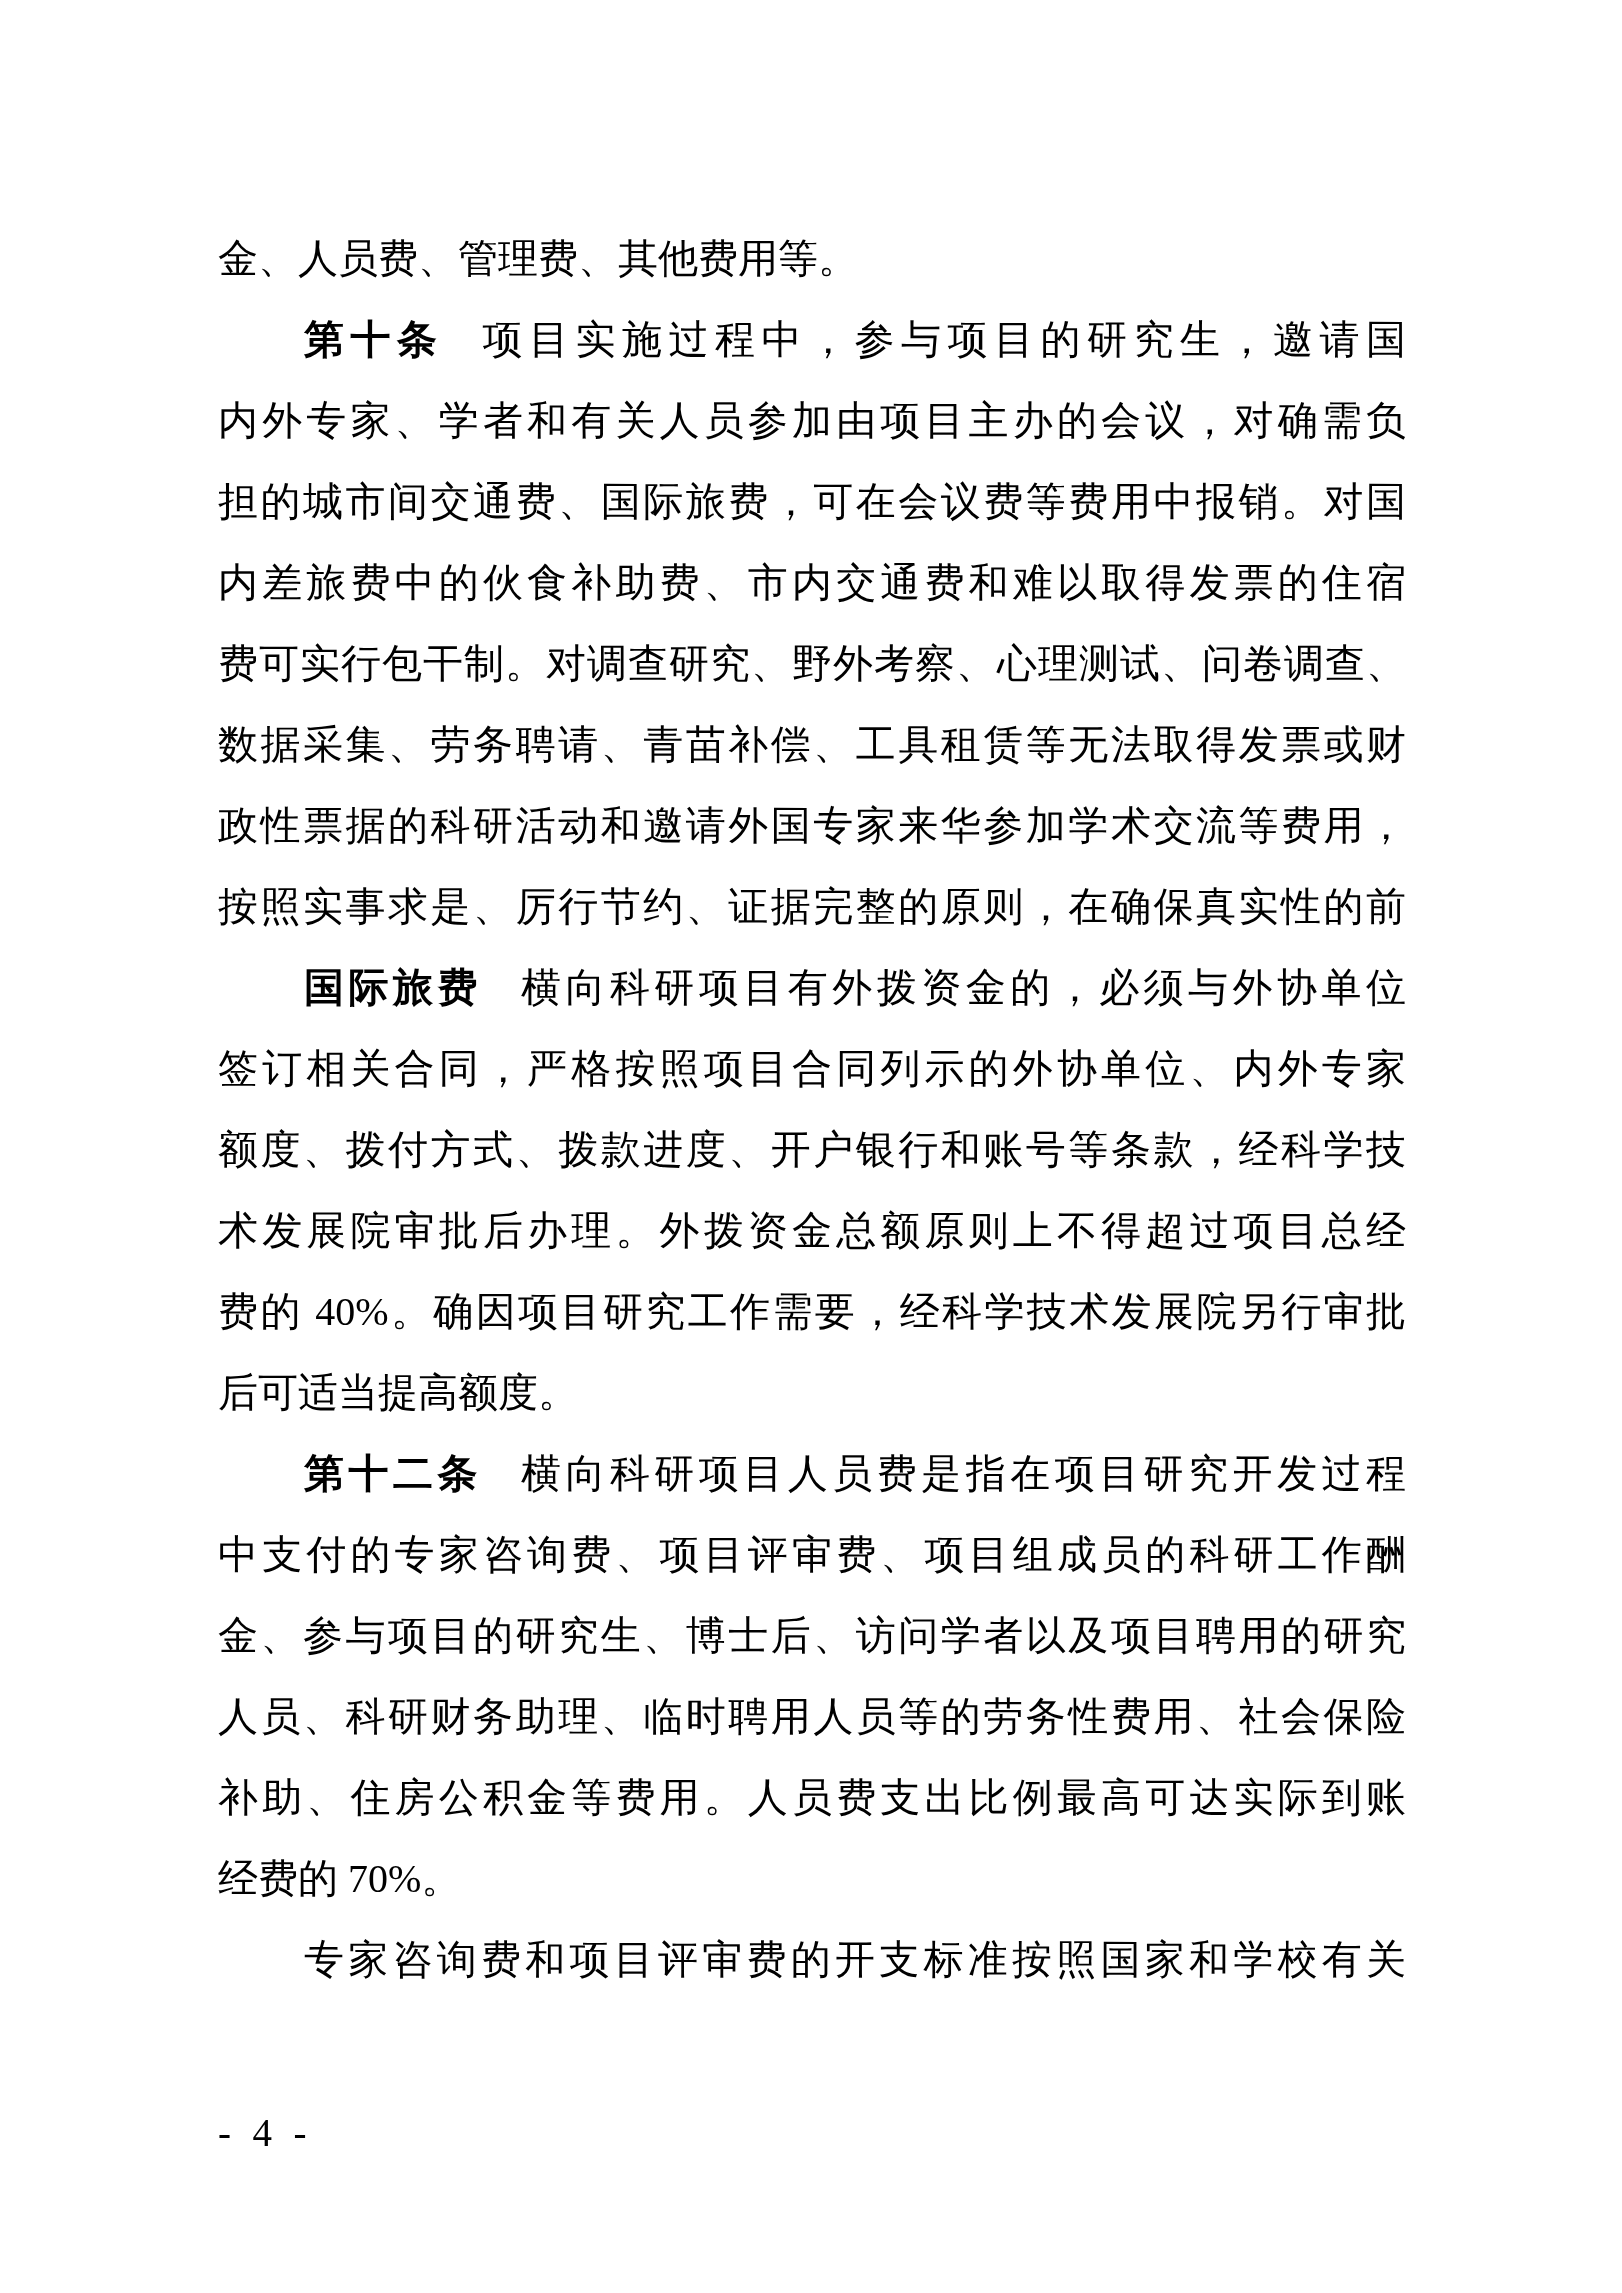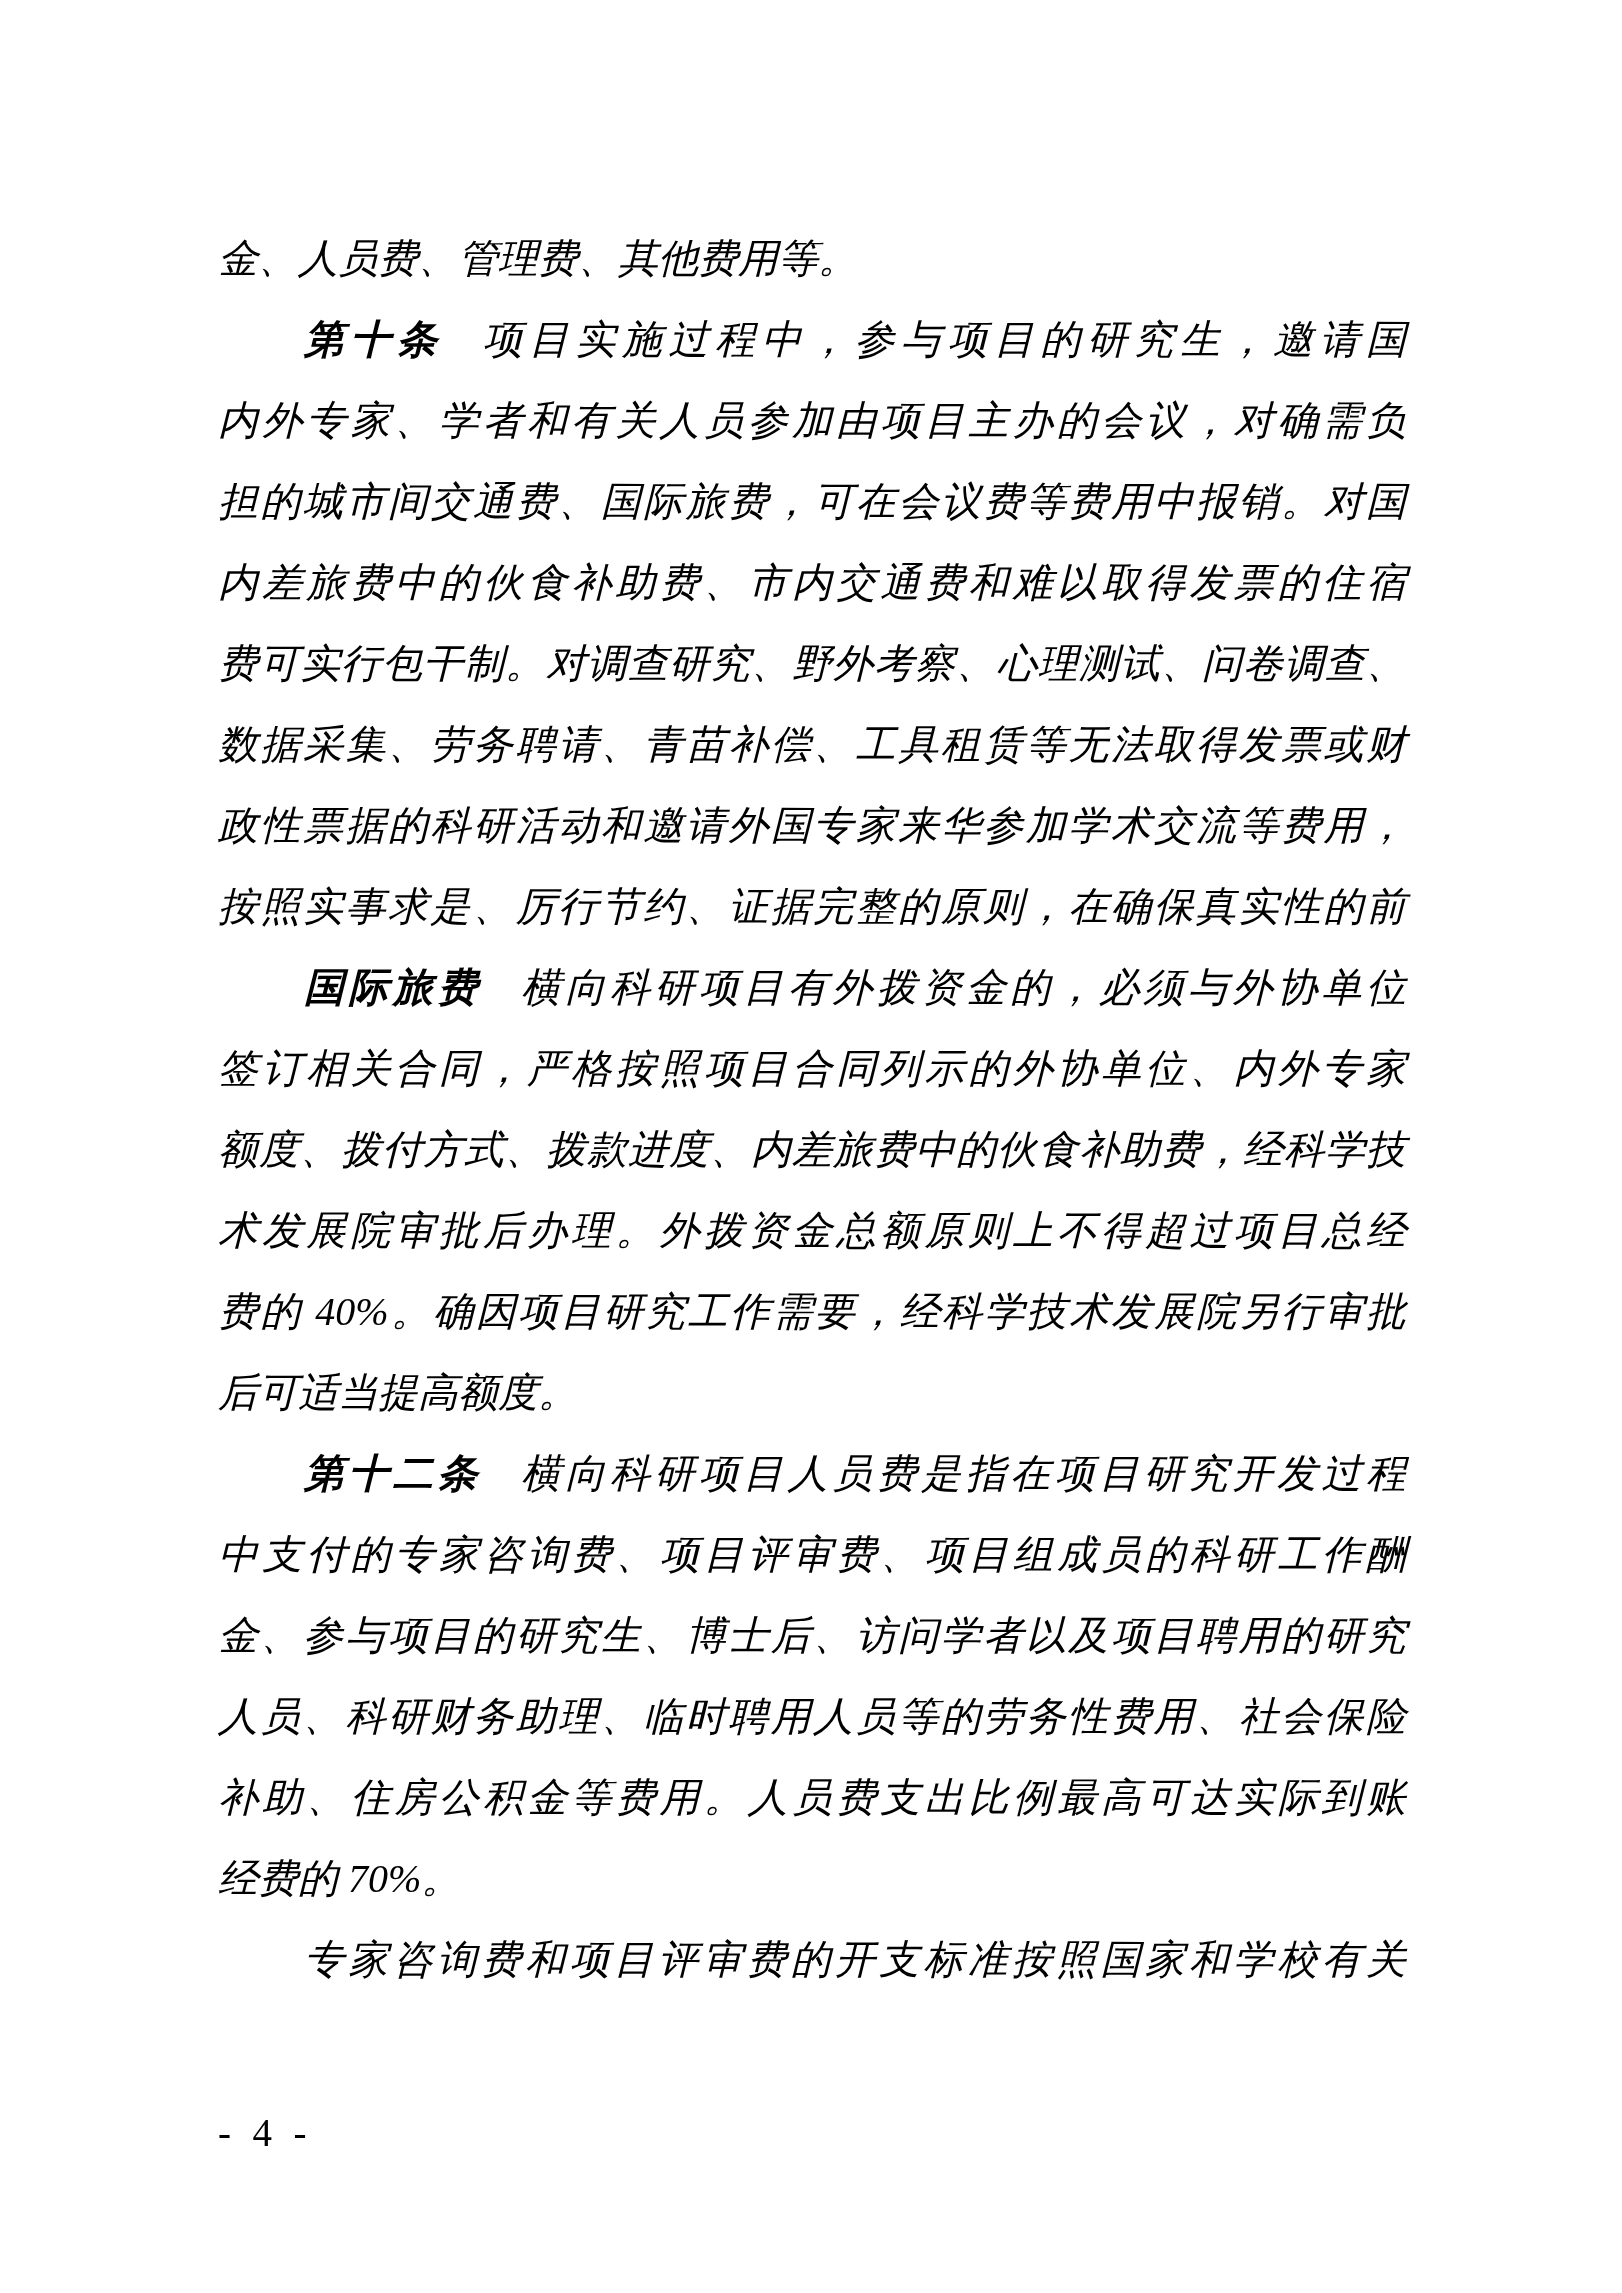--- a/index.html
+++ b/index.html
@@ -14,21 +14,20 @@
     background: #ffffff;
     color: #000000;
     font-family: "Liberation Serif", "DejaVu Serif", serif;
     overflow: hidden;
   }
   .textblock {
     position: absolute;
     left: 218px;
     top: 218px;
     width: 1188px;
-    font-style: italic;
   }
   .line {
     font-size: 40px;
     line-height: 81px;
     height: 81px;
     text-align: justify;
     text-align-last: left;
     text-justify: inter-character;
     color: #000000;
     white-space: normal;
@@ -68,21 +67,21 @@
     <div class="line full">担的城市间交通费、国际旅费，可在会议费等费用中报销。对国</div>
     <div class="line full">内差旅费中的伙食补助费、市内交通费和难以取得发票的住宿</div>
     <div class="line full">费可实行包干制。对调查研究、野外考察、心理测试、问卷调查、</div>
     <div class="line full">数据采集、劳务聘请、青苗补偿、工具租赁等无法取得发票或财</div>
     <div class="line full">政性票据的科研活动和邀请外国专家来华参加学术交流等费用，</div>
     <div class="line full">按照实事求是、厉行节约、证据完整的原则，在确保真实性的前</div>
 
     <div class="line full indent"><span class="head">国际旅费</span><span>横向科研项目有外拨资金的，必须与外协单位</span></div>
 
     <div class="line full">签订相关合同，严格按照项目合同列示的外协单位、内外专家</div>
-    <div class="line full">额度、拨付方式、拨款进度、内差旅费中的伙食补助费，经科学技</div>
+    <div class="line full">额度、拨付方式、拨款进度、开户银行和账号等条款，经科学技</div>
     <div class="line full">术发展院审批后办理。外拨资金总额原则上不得超过项目总经</div>
     <div class="line full">费的 40%。确因项目研究工作需要，经科学技术发展院另行审批</div>
     <div class="line">后可适当提高额度。</div>
 
     <div class="line full indent"><span class="head">第十二条</span><span>横向科研项目人员费是指在项目研究开发过程</span></div>
 
     <div class="line full">中支付的专家咨询费、项目评审费、项目组成员的科研工作酬</div>
     <div class="line full">金、参与项目的研究生、博士后、访问学者以及项目聘用的研究</div>
     <div class="line full">人员、科研财务助理、临时聘用人员等的劳务性费用、社会保险</div>
     <div class="line full">补助、住房公积金等费用。人员费支出比例最高可达实际到账</div>

